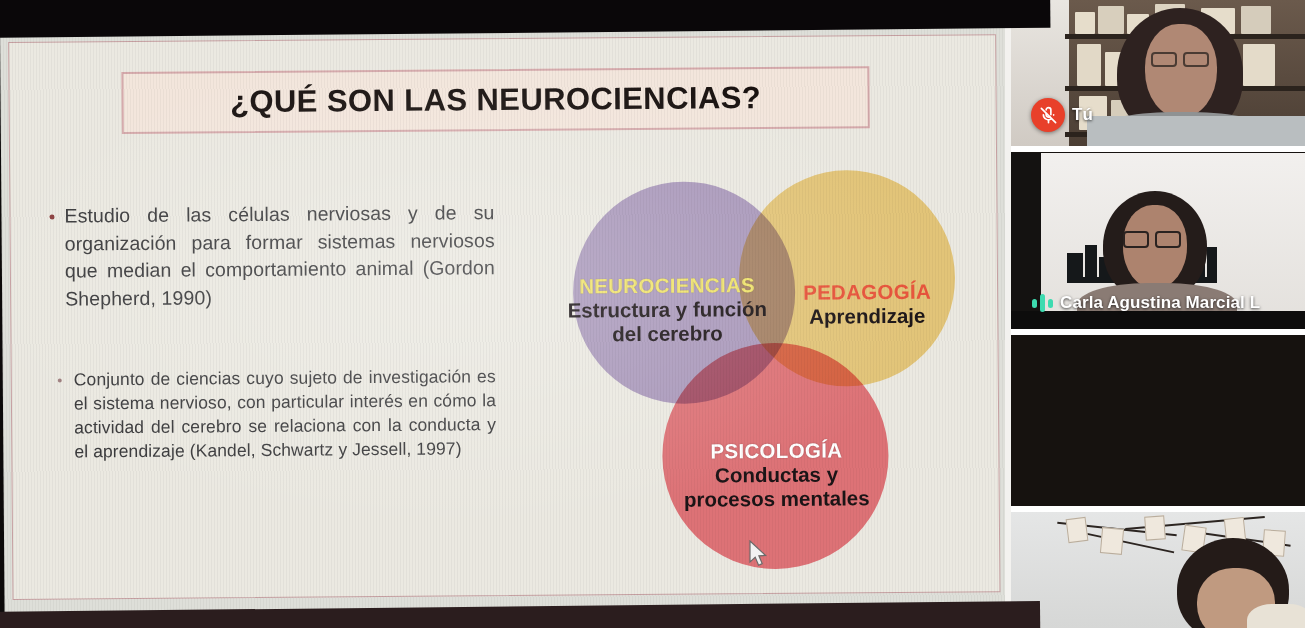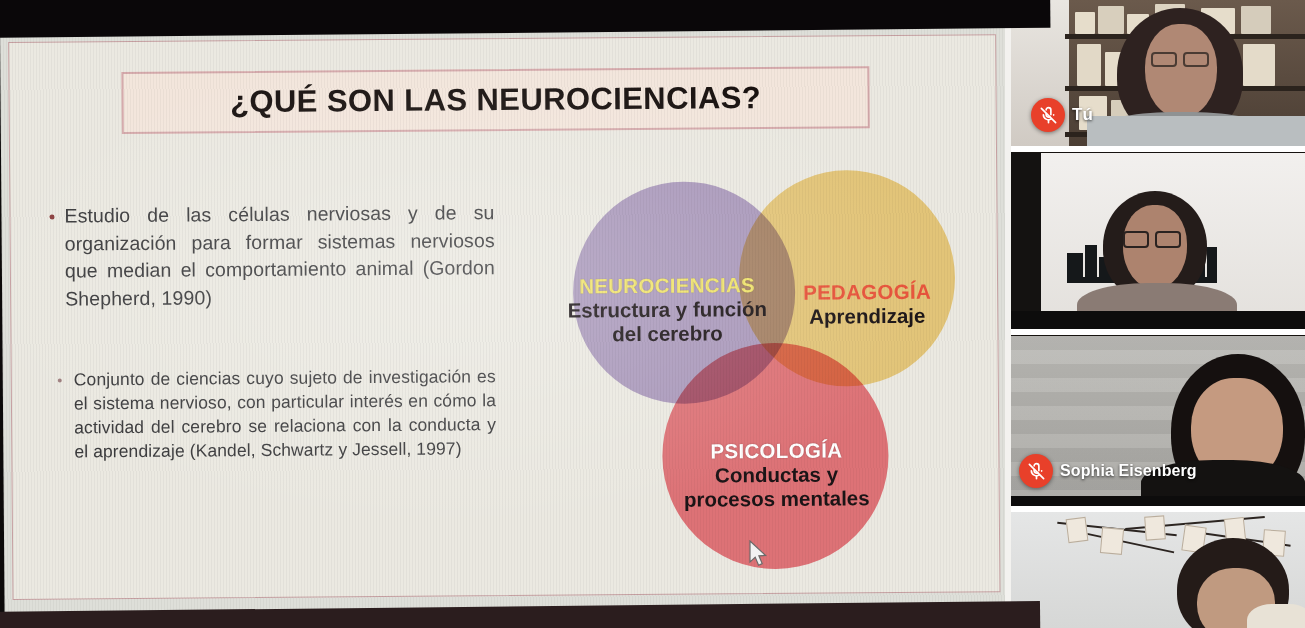--- a/index.html
+++ b/index.html
@@ -352,46 +352,32 @@
       <div class="skyline" style="left:188px; top:106px; width:12px; height:22px;"></div>
       <div class="skyline" style="left:202px; top:94px;  width:10px; height:34px;"></div>
 
       <div class="person-hair" style="left:98px;  top:38px; width:104px; height:110px; background:#241c1a;"></div>
       <div class="person-face" style="left:118px; top:52px; width:64px;  height:84px;  background:#ad836e;"></div>
       <div class="glasses" style="left:118px; top:78px; width:26px;  height:17px; border-color:#2a2220;"></div>
       <div class="glasses" style="left:150px; top:78px; width:26px;  height:17px; border-color:#2a2220;"></div>
       <div class="person-body" style="left:72px;  top:130px;width:160px; height:50px;  background:#8a7b74;"></div>
       <div class="bottom-dark"></div>
 
-    </div>
-
-    <div class="tile-gap" style="top:329px;"></div>
-
-    <div class="tile tile-3">
-      <div class="bg bg-grey-wall"></div>
-      <div class="wall-lines"></div>
-
-      <div class="person-hair" style="left:166px; top:18px; width:134px; height:154px; background:#15100f;"></div>
-      <div class="person-face" style="left:186px; top:42px; width:92px;  height:106px; background:#c59a80;"></div>
-      <div class="person-body" style="left:136px; top:124px;width:164px; height:52px;  background:#141211;"></div>
-      <div class="bottom-dark" style="height:12px;"></div>
-
-      <div class="badge" style="left:14px; top:118px;">
-        <span class="mic-muted">
-          <svg width="19" height="19" viewBox="0 0 24 24" fill="none" stroke="#ffffff" stroke-width="2.1" stroke-linecap="round">
-            <path d="M9 5a3 3 0 0 1 6 0v6"></path>
-            <path d="M9 10v1a3 3 0 0 0 4.6 2.5"></path>
-            <path d="M5.5 11a6.5 6.5 0 0 0 10 5.3M18.5 11v.5"></path>
-            <path d="M12 18v3"></path>
-            <path d="M3 3l18 18"></path>
-          </svg>
-        </span>
-        <span class="name-text small">Sophia Eisenberg</span>
+      <div class="badge" style="left:27px; top:140px;">
+        <span class="audio-bars">
+            <i></i>
+            <i></i>
+            <i></i>
+          </span>
+        <span class="name-text">Carla Agustina Marcial L</span>
       </div>
     </div>
+
+    <div class="tile-gap" style="top:329px;"></div>
+
 
     <div class="tile-gap" style="top:506px;"></div>
 
     <div class="tile tile-4">
       <div class="bg bg-light-wall"></div>
 
       <div class="twig" style="left:52px;  top:16px; width:120px; height:2px; transform:rotate(6deg);"></div>
       <div class="twig" style="left:120px; top:10px; width:140px; height:2px; transform:rotate(-5deg);"></div>
       <div class="twig" style="left:80px;  top:30px; width:90px;  height:2px; transform:rotate(12deg);"></div>
       <div class="twig" style="left:190px; top:26px; width:96px;  height:2px; transform:rotate(8deg);"></div>

